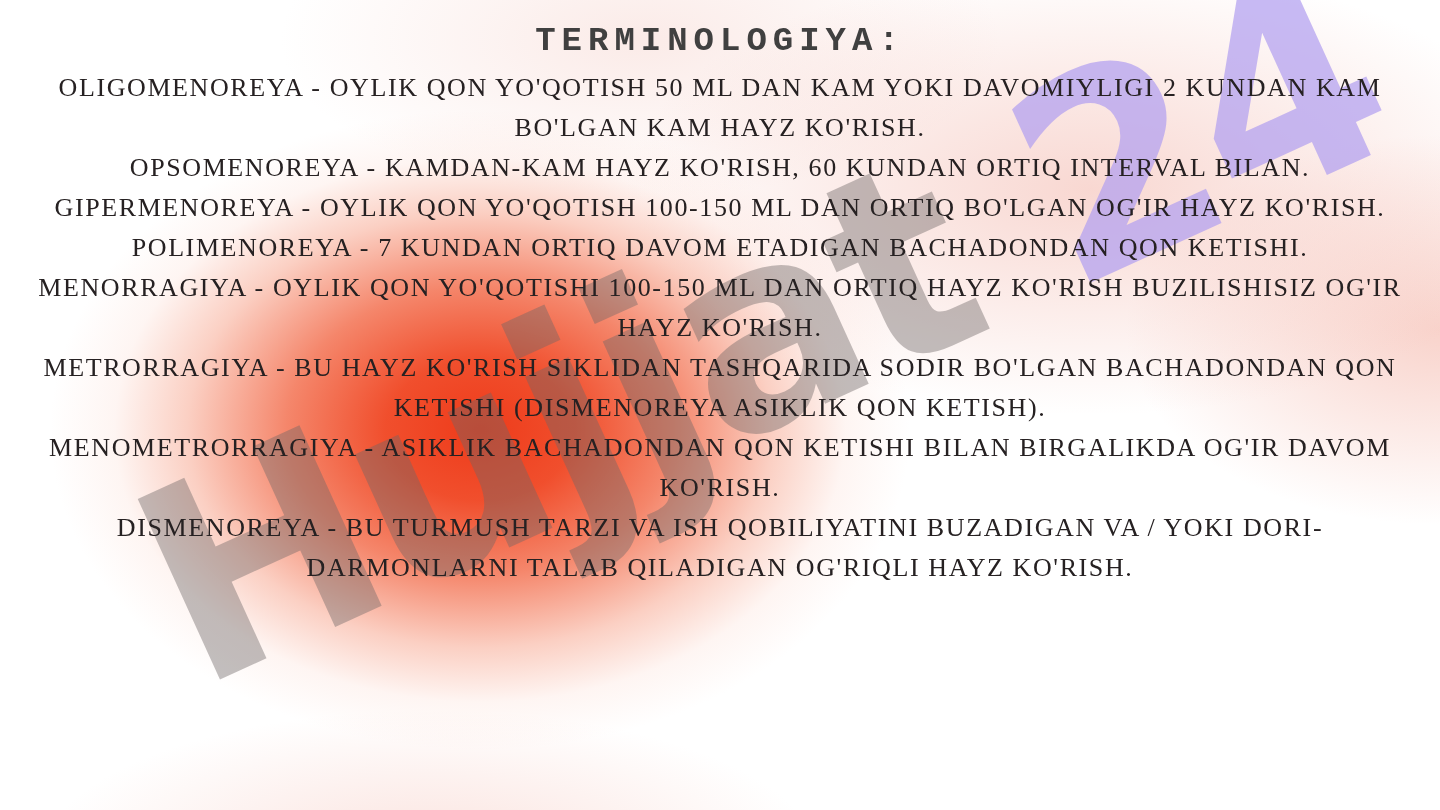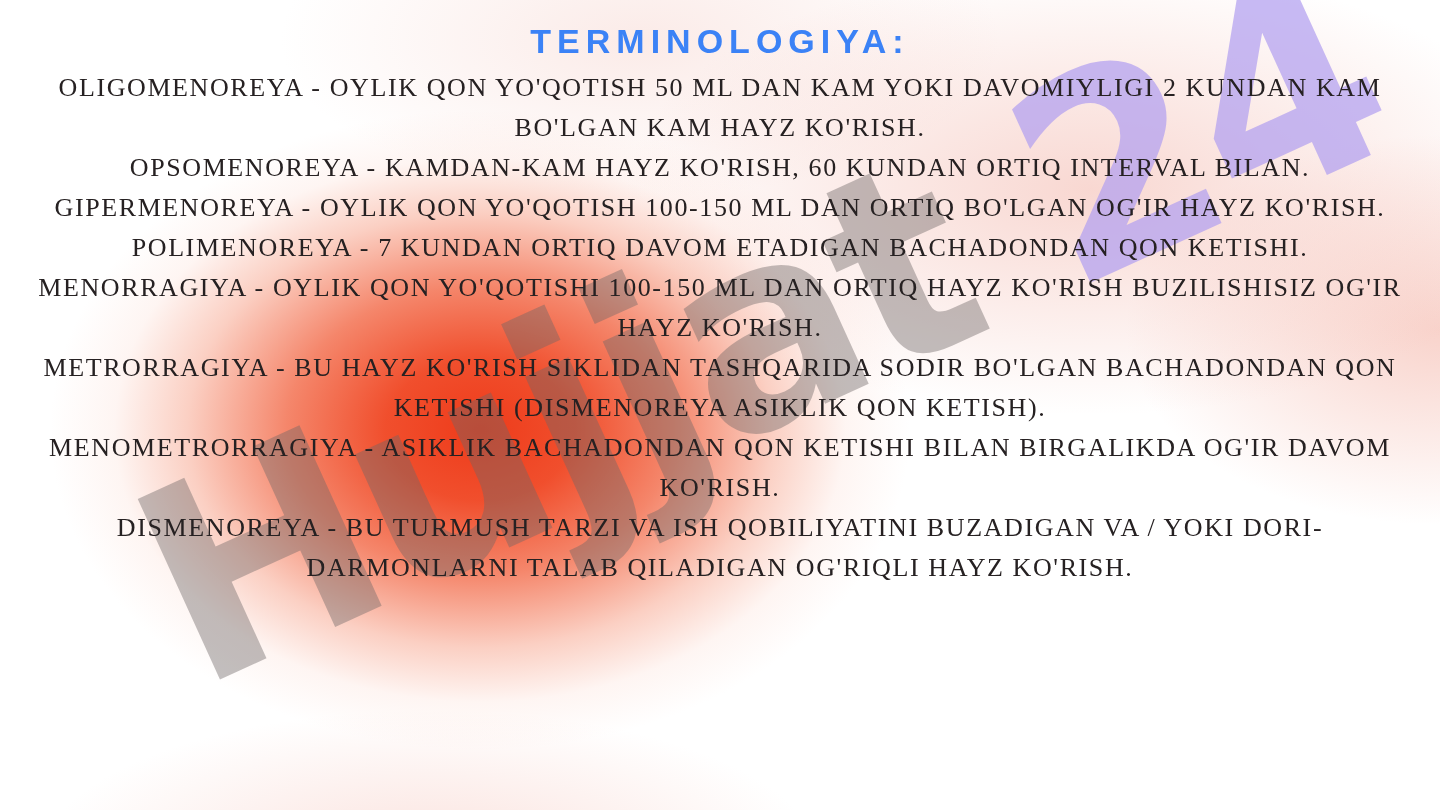--- a/index.html
+++ b/index.html
@@ -37,26 +37,26 @@
   }
   .wm-gray{ color:rgba(110,103,103,0.42); }
   .wm-purple{ color:rgba(178,160,240,0.72); }
   .content{
     position:absolute; inset:0;
     padding:20px 12px 0 12px;
     text-align:center;
   }
   .page-title{
     margin:0 0 6px 0;
-    font-family:Liberation Sans, sans-serif;
+    font-family:Liberation Mono, monospace;
     font-weight:bold;
     font-size:34px;
     line-height:42px;
     letter-spacing:6px;
-    color:#3b82f6;
+    color:#404040;
   }
   .term-line{
     margin:0;
     font-size:26px;
     line-height:40px;
     letter-spacing:1.6px;
     color:#262122;
   }
 </style>
 </head>

